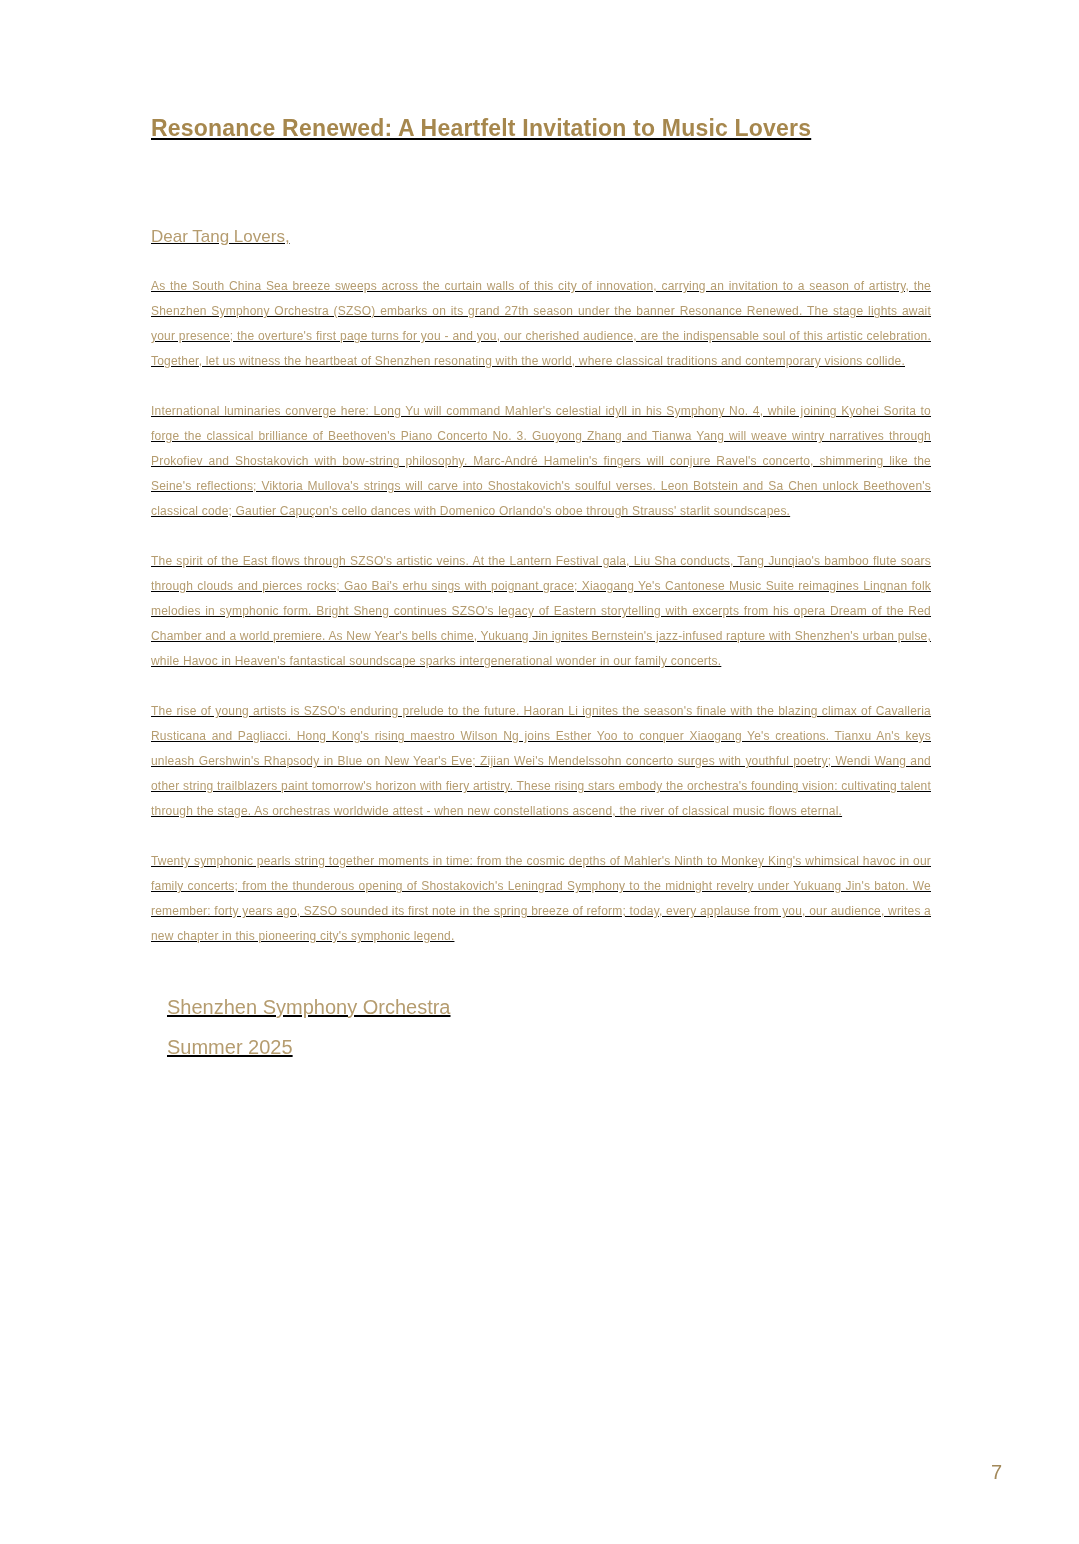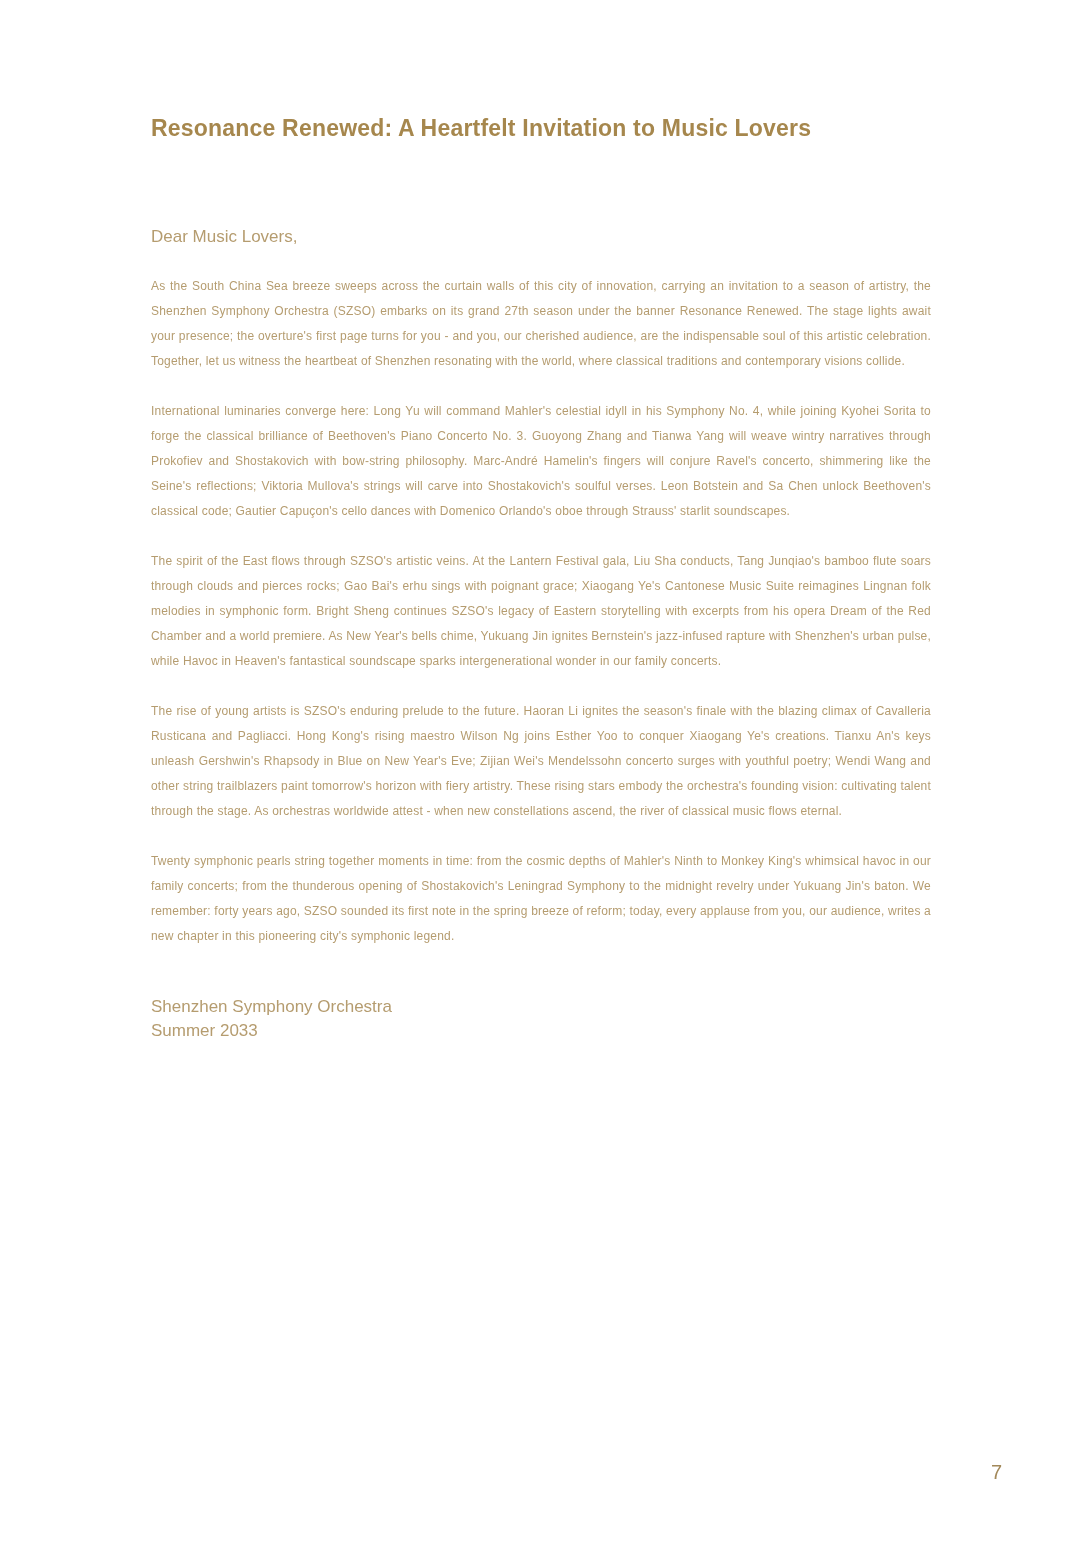--- a/index.html
+++ b/index.html
@@ -15,20 +15,21 @@
     margin: 0 auto;
     background: var(--background, #ffffff);
     font-family: "Liberation Sans", "DejaVu Sans", sans-serif;
     overflow: hidden;
   }
   .content {
     position: absolute;
     left: 151px;
     top: 113px;
     width: 780px;
+    text-decoration: underline;
   }
   .title {
     margin: 0 0 81px 0;
     font-size: 23px;
     line-height: 30px;
     font-weight: 700;
     letter-spacing: 0.2px;
     color: var(--title_color, #A6874D);
   }
   .salutation {
@@ -42,54 +43,54 @@
     font-size: 12px;
     line-height: 25px;
     text-align: justify;
     letter-spacing: 0.2px;
     color: var(--body_color, #B59C6F);
   }
   .signature {
     margin-top: 46px;
   }
   .signature p {
-    margin: 0;
-    font-size: 17px;
+    margin: 16px;
+    font-size: 20px;
     line-height: 24px;
     color: var(--body_color, #B59C6F);
   }
   .page-number {
     position: absolute;
     top: 1460px;
     right: 77px;
     font-size: 20px;
     line-height: 24px;
     color: var(--page_number_color, #A3895A);
   }
 </style>
 </head>
 <body>
 
 <div class="page">
   <div class="content">
     <h1 class="title">Resonance Renewed: A Heartfelt Invitation to Music Lovers</h1>
 
-    <p class="salutation">Dear Music Lovers,</p>
+    <p class="salutation">Dear Tang Lovers,</p>
 
     <p class="body-para">As the South China Sea breeze sweeps across the curtain walls of this city of innovation, carrying an invitation to a season of artistry, the Shenzhen Symphony Orchestra (SZSO) embarks on its grand 27th season under the banner Resonance Renewed. The stage lights await your presence; the overture's first page turns for you - and you, our cherished audience, are the indispensable soul of this artistic celebration. Together, let us witness the heartbeat of Shenzhen resonating with the world, where classical traditions and contemporary visions collide.</p>
 
     <p class="body-para">International luminaries converge here: Long Yu will command Mahler's celestial idyll in his Symphony No. 4, while joining Kyohei Sorita to forge the classical brilliance of Beethoven's Piano Concerto No. 3. Guoyong Zhang and Tianwa Yang will weave wintry narratives through Prokofiev and Shostakovich with bow-string philosophy. Marc-André Hamelin's fingers will conjure Ravel's concerto, shimmering like the Seine's reflections; Viktoria Mullova's strings will carve into Shos­takovich's soulful verses. Leon Botstein and Sa Chen unlock Beethoven's classical code; Gautier Capuçon's cello dances with Domenico Orlando's oboe through Strauss' starlit soundscapes.</p>
 
     <p class="body-para">The spirit of the East flows through SZSO's artistic veins. At the Lantern Festival gala, Liu Sha con­ducts, Tang Junqiao's bamboo flute soars through clouds and pierces rocks; Gao Bai's erhu sings with poignant grace; Xiaogang Ye's Cantonese Music Suite reimagines Lingnan folk melodies in symphonic form. Bright Sheng continues SZSO's legacy of Eastern storytelling with excerpts from his opera Dream of the Red Chamber and a world premiere. As New Year's bells chime, Yukuang Jin ignites Bernstein's jazz-infused rapture with Shenzhen's urban pulse, while Havoc in Heaven's fantastical soundscape sparks intergenerational wonder in our family concerts.</p>
 
     <p class="body-para">The rise of young artists is SZSO's enduring prelude to the future. Haoran Li ignites the season's finale with the blazing climax of Cavalleria Rusticana and Pagliacci. Hong Kong's rising maestro Wilson Ng joins Esther Yoo to conquer Xiaogang Ye's creations. Tianxu An's keys unleash Gersh­win's Rhapsody in Blue on New Year's Eve; Zijian Wei's Mendelssohn concerto surges with youthful poetry; Wendi Wang and other string trailblazers paint tomorrow's horizon with fiery artistry. These rising stars embody the orchestra's founding vision: cultivating talent through the stage. As orchestras worldwide attest - when new constellations ascend, the river of classical music flows eternal.</p>
 
     <p class="body-para">Twenty symphonic pearls string together moments in time: from the cosmic depths of Mahler's Ninth to Monkey King's whimsical havoc in our family concerts; from the thunderous opening of Shostakovich's Leningrad Symphony to the midnight revelry under Yukuang Jin's baton. We remember: forty years ago, SZSO sounded its first note in the spring breeze of reform; today, every applause from you, our audience, writes a new chapter in this pioneering city's symphonic legend.</p>
 
 
     <div class="signature">
       <p>Shenzhen Symphony Orchestra</p>
-      <p>Summer 2033</p>
+      <p>Summer 2025</p>
     </div>
   </div>
 
   <div class="page-number">7</div>
 </div>
 
 </body></html>

